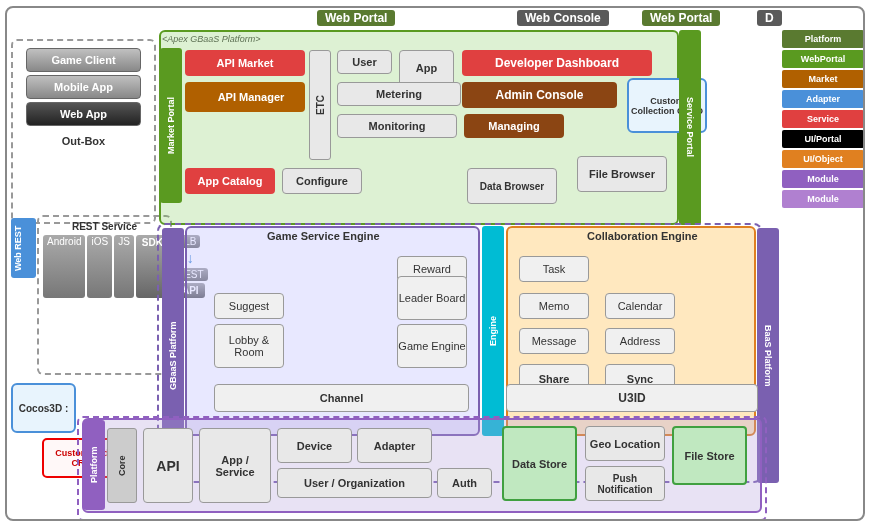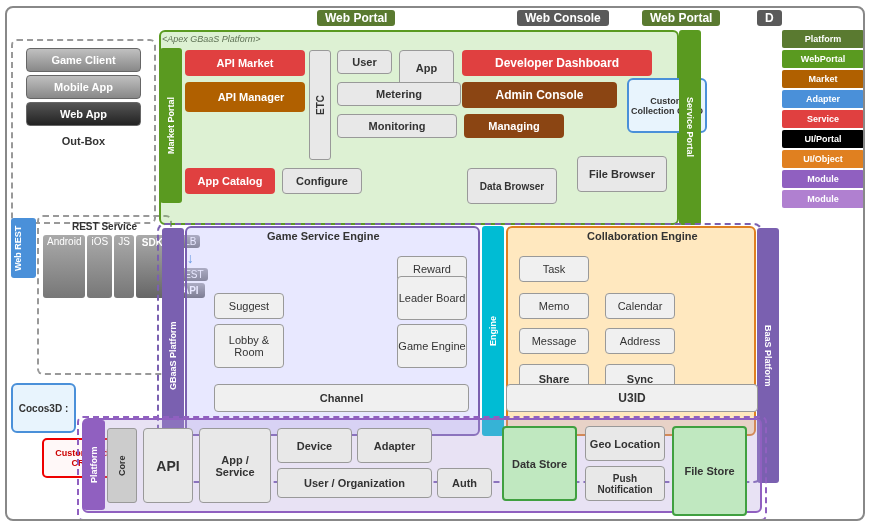--- a/index.html
+++ b/index.html
@@ -1021,21 +1021,21 @@
       font-weight: bold;
       color: #333;
       text-align: center;
     }
 
     .file-store-box {
       position: absolute;
       top: 418px;
       left: 665px;
       width: 75px;
-      height: 90px;
+      height: 59px;
       background: #c0e8c0;
       border: 2px solid #40a040;
       border-radius: 4px;
       display: flex;
       align-items: center;
       justify-content: center;
       font-size: 11px;
       font-weight: bold;
       color: #333;
       text-align: center;

